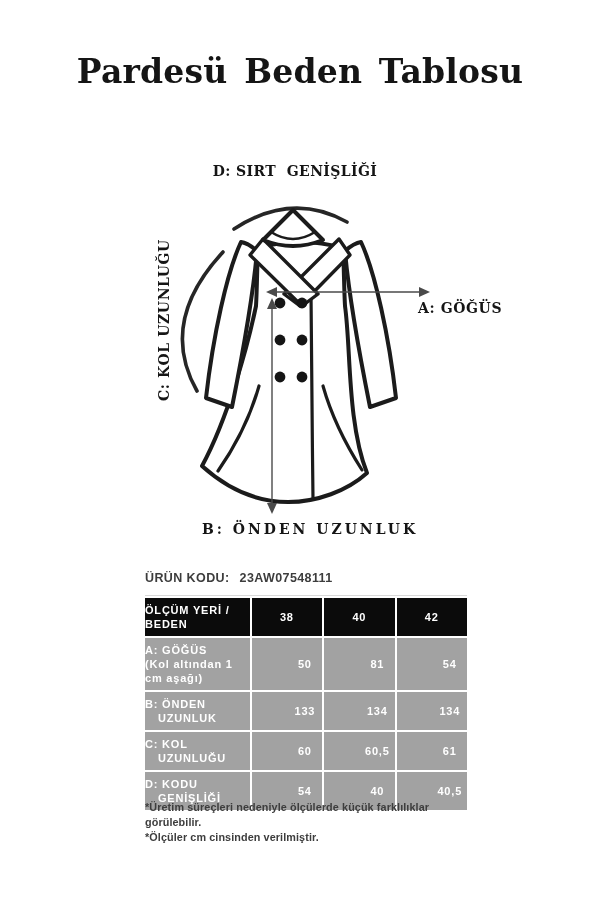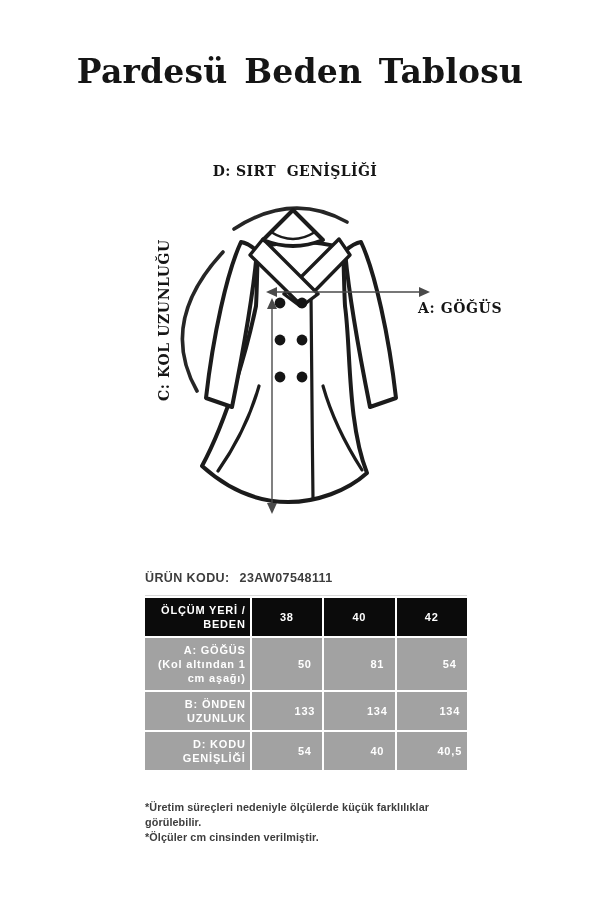--- a/index.html
+++ b/index.html
@@ -40,21 +40,21 @@
   table.size-table{
     position:absolute;left:143px;top:596px;width:326px;table-layout:fixed;
     border-collapse:separate;border-spacing:2px;font-family:"Liberation Sans",sans-serif;
   }
   .size-table th,.size-table td{
     font-size:11px;font-weight:bold;letter-spacing:0.8px;color:var(--cell-text);
     text-align:center;vertical-align:middle;line-height:14px;
   }
   .size-table th{background:var(--thead-bg);height:34px;}
   .size-table td{background:var(--row-bg);padding-left:36px;}
-  .size-table .c-label{text-align:right;padding:5px 4px 5px 8px;}
+  .size-table .c-label{text-align:left;padding:5px 4px 5px 0;}
   .size-table tr.r-a td{height:44px;}
   .size-table tr.r-s td{height:32px;}
   .size-table .l2{display:block;padding-left:13px;}
   .size-table .sub{display:block;font-weight:bold;}
   
   .footnotes{position:absolute;left:145px;top:800px;width:340px;color:var(--muted);}
   .footnotes div{font-size:10.8px;font-weight:bold;letter-spacing:0.1px;line-height:15px;}
   
   .stroke-heavy{fill:#ffffff;stroke:var(--line);stroke-width:4;stroke-linejoin:round;}
   .stroke-line{fill:none;stroke:var(--line);stroke-width:3.2;stroke-linecap:round;}
@@ -112,20 +112,21 @@
       <g>
         <line class="measure-line" x1="272" y1="306" x2="272" y2="506"></line>
         <polygon class="measure-head" points="272,298 267,309 277,309"></polygon>
         <polygon class="measure-head" points="272,514 267,503 277,503"></polygon>
       </g>
     </svg>
 
     <div class="measure-label lbl-d">D: SIRT  GENİŞLİĞİ</div>
     <div class="measure-label lbl-c">C: KOL UZUNLUĞU</div>
     <div class="measure-label lbl-a">A: GÖĞÜS</div>
+    <div class="measure-label lbl-b">B: ÖNDEN UZUNLUK</div>
   </div>
 
   <div class="product-code">
     <span>ÜRÜN KODU:</span><span class="code-value">23AW07548111</span>
   </div>
 
   <div class="table-top-rule"></div>
 
   <table class="size-table">
     <colgroup>
@@ -156,20 +157,29 @@
         <td class="c-label">
           <span>B: ÖNDEN</span>
           <span class="l2">UZUNLUK</span>
         </td>
         <td>133</td>
         <td>134</td>
         <td>134</td>
       </tr>
       <tr class="r-s">
         <td class="c-label">
+          <span>C: KOL</span>
+          <span class="l2">UZUNLUĞU</span>
+        </td>
+        <td>60</td>
+        <td>60,5</td>
+        <td>61</td>
+      </tr>
+      <tr class="r-s">
+        <td class="c-label">
           <span>D: KODU</span>
           <span class="l2">GENİŞLİĞİ</span>
         </td>
         <td>54</td>
         <td>40</td>
         <td>40,5</td>
       </tr>
     </tbody>
   </table>
 

